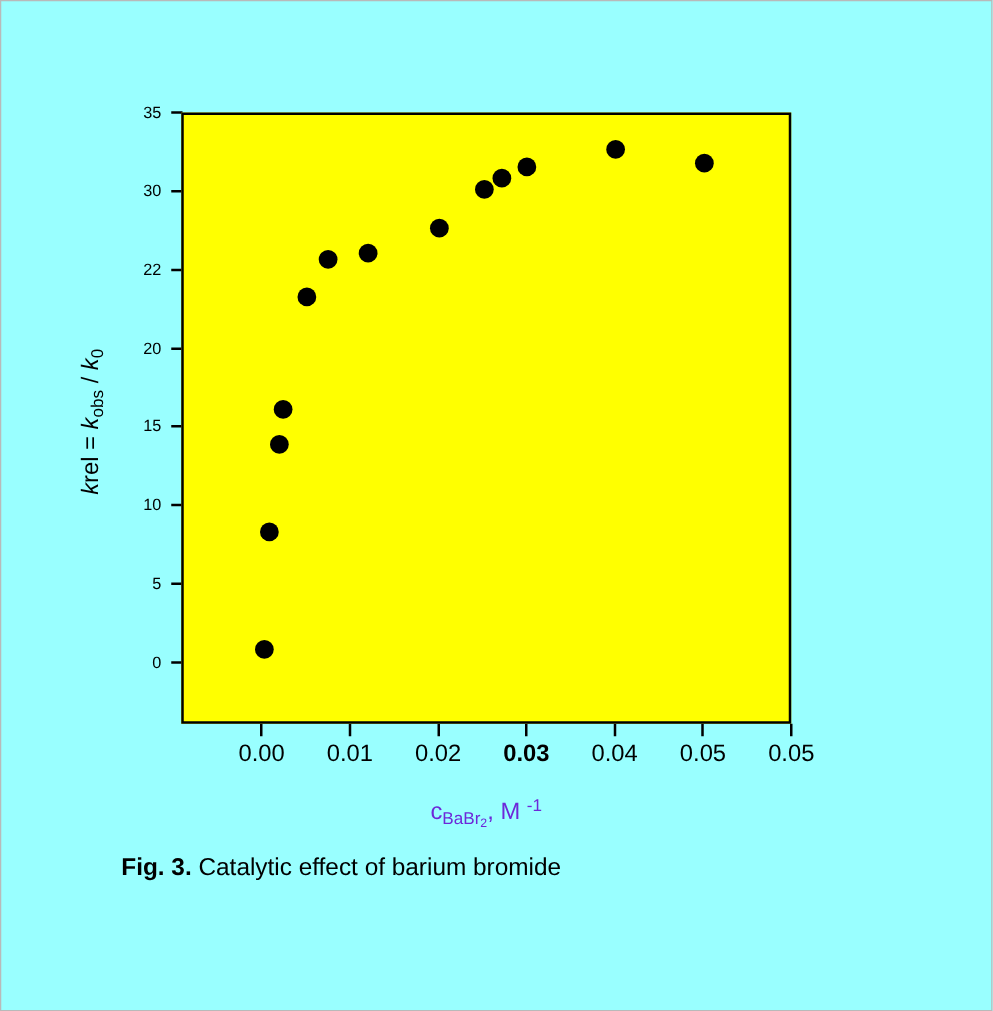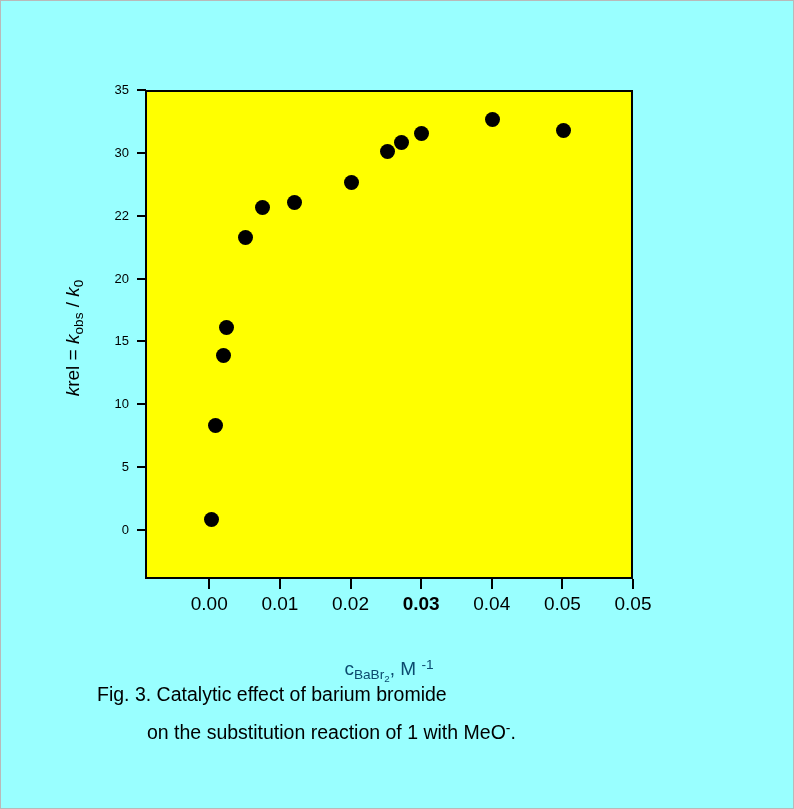--- a/index.html
+++ b/index.html
@@ -100,25 +100,25 @@
     text-align: center;
     font-size: 19px;
     color: #000000;
     transform: rotate(-90deg);
     transform-origin: center center;
     white-space: nowrap;
   }
   #xlabel {
     position: absolute;
     left: 243px;
-    top: 656px;
+    top: 636px;
     width: 290px;
     text-align: center;
     font-size: 19px;
-    color: #0c4a6e;
+    color: #6d28d9;
     white-space: nowrap;
   }
   .ital { font-style: italic; }
   sub {
     font-size: 0.72em;
     vertical-align: -0.28em;
   }
   sup {
     font-size: 0.72em;
     vertical-align: 0.44em;
@@ -128,21 +128,21 @@
     position: absolute;
     left: 96px;
     top: 676px;
     width: 620px;
     font-size: 19.5px;
     color: #000000;
     line-height: 34px;
   }
   #caption-line-1 { display: block; }
   #caption-line-2 { display: block; padding-left: 50px; }
-  .bold { font-weight: normal; margin-top: 10px; }
+  .bold { font-weight: bold; margin-top: 10px; }
 </style>
 </head>
 <body>
 
 <div id="figure">
 
   <div id="y-axis">
       <div class="ytick-mark" style="top: 527.974px;"></div>
       <div class="ytick-label-wrap" style="top: 528.974px;">
         <div class="ytick-label">0</div>
@@ -215,16 +215,15 @@
   <div id="ylabel">
     <span class="ital">k</span><span>rel</span><span> = </span><span class="ital">k</span><sub>obs</sub><span> / </span><span class="ital">k</span><sub>0</sub>
   </div>
 
   <div id="xlabel">
     <span>c</span><sub><span>BaBr</span><sub>2</sub></sub><span>, M </span><sup>-1</sup>
   </div>
 
   <div id="caption">
     <span id="caption-line-1"><span class="bold">Fig. 3.</span><span> Catalytic effect of barium bromide</span></span>
-    <span id="caption-line-2"><span>on the substitution reaction of </span><span class="bold">1</span><span> with MeO</span><sup>-</sup><span>.</span></span>
   </div>
 
 </div>
 
 </body></html>

